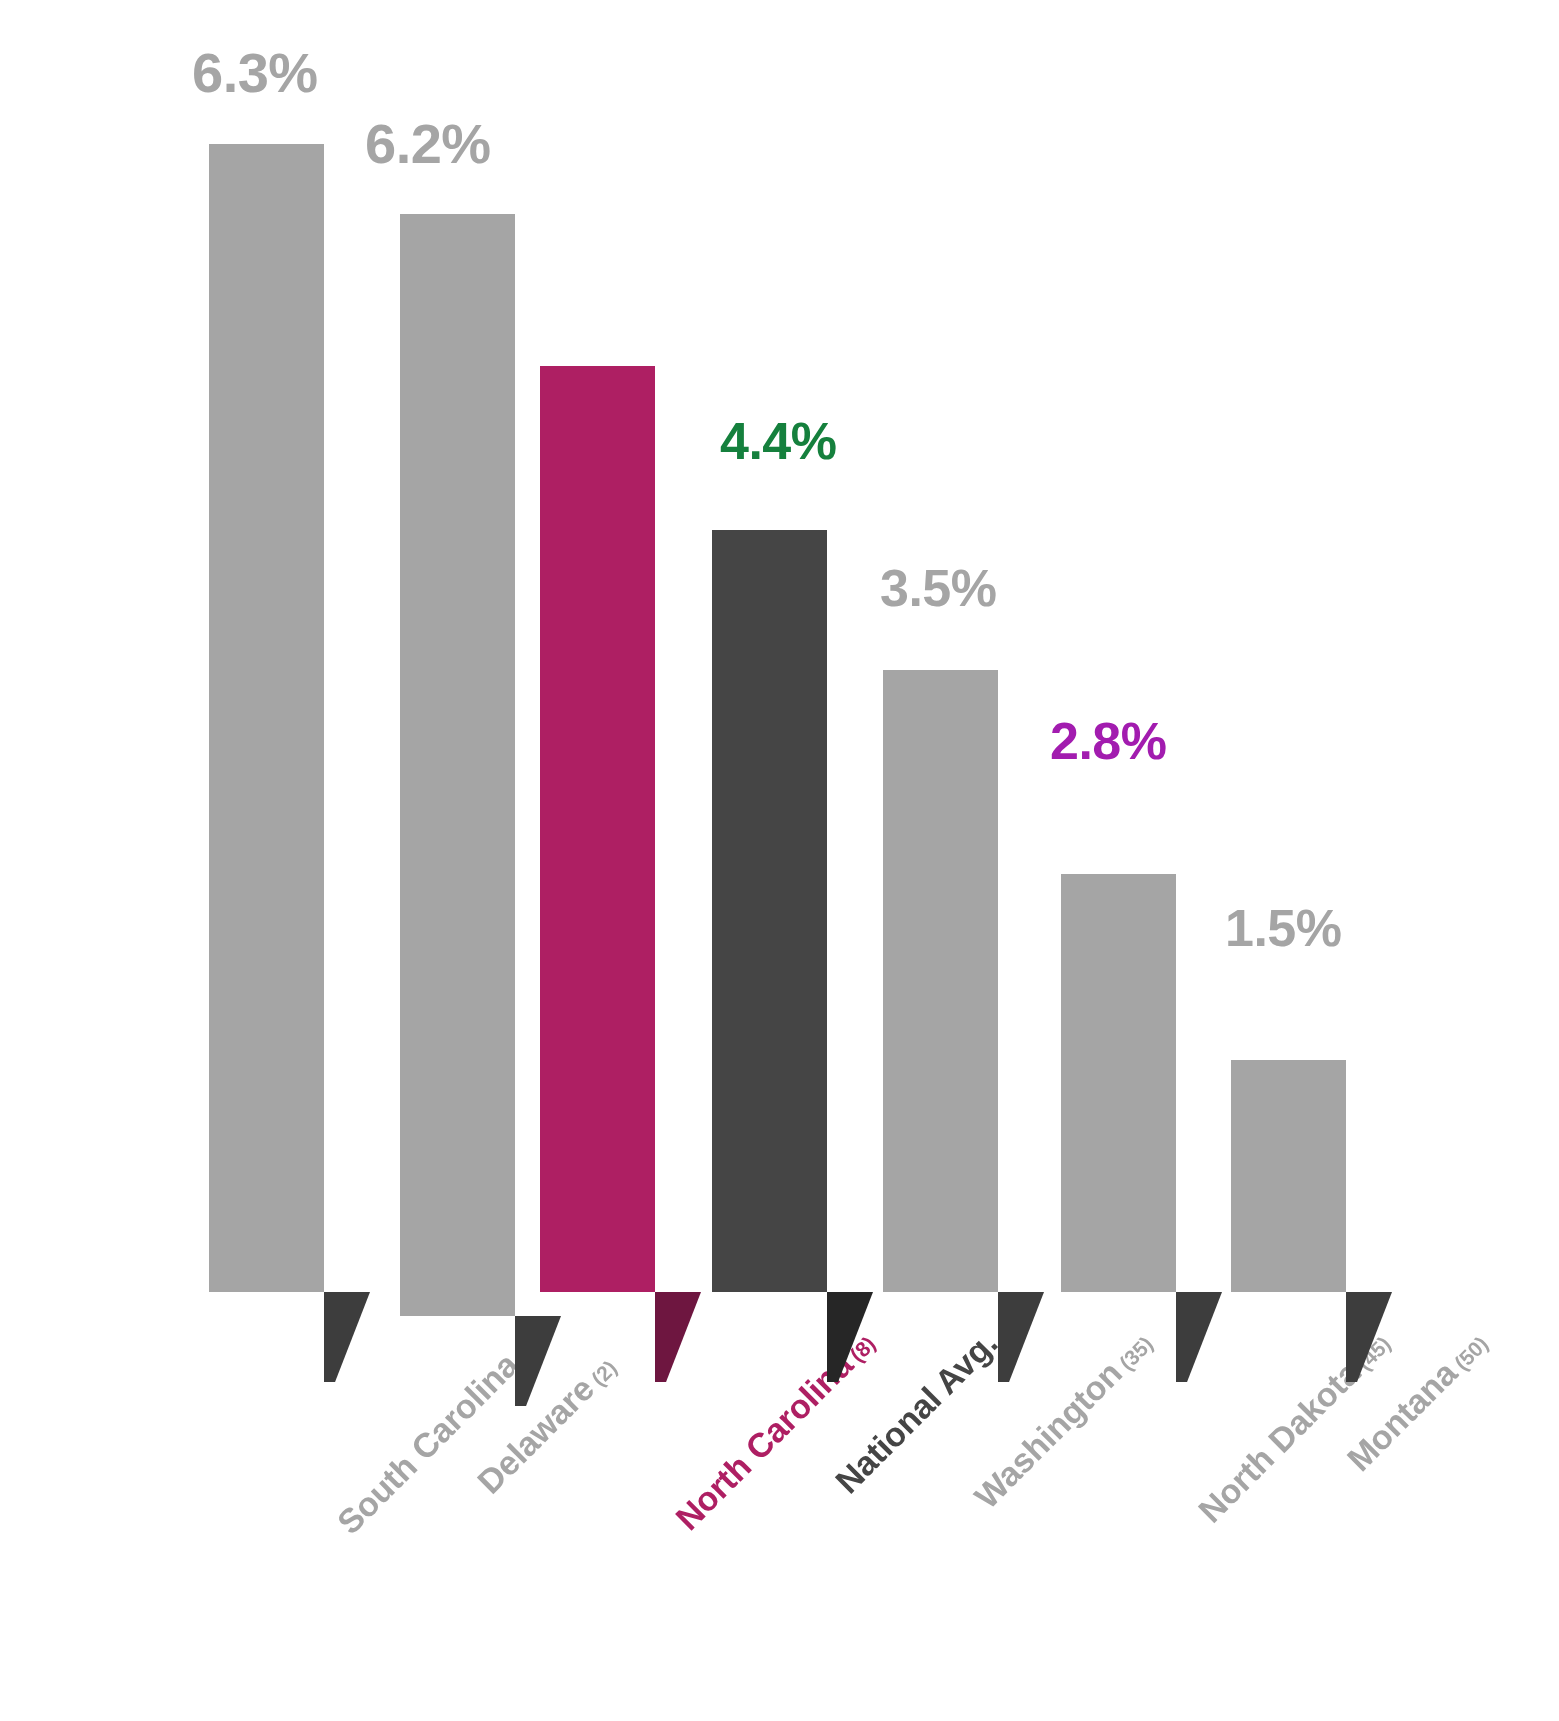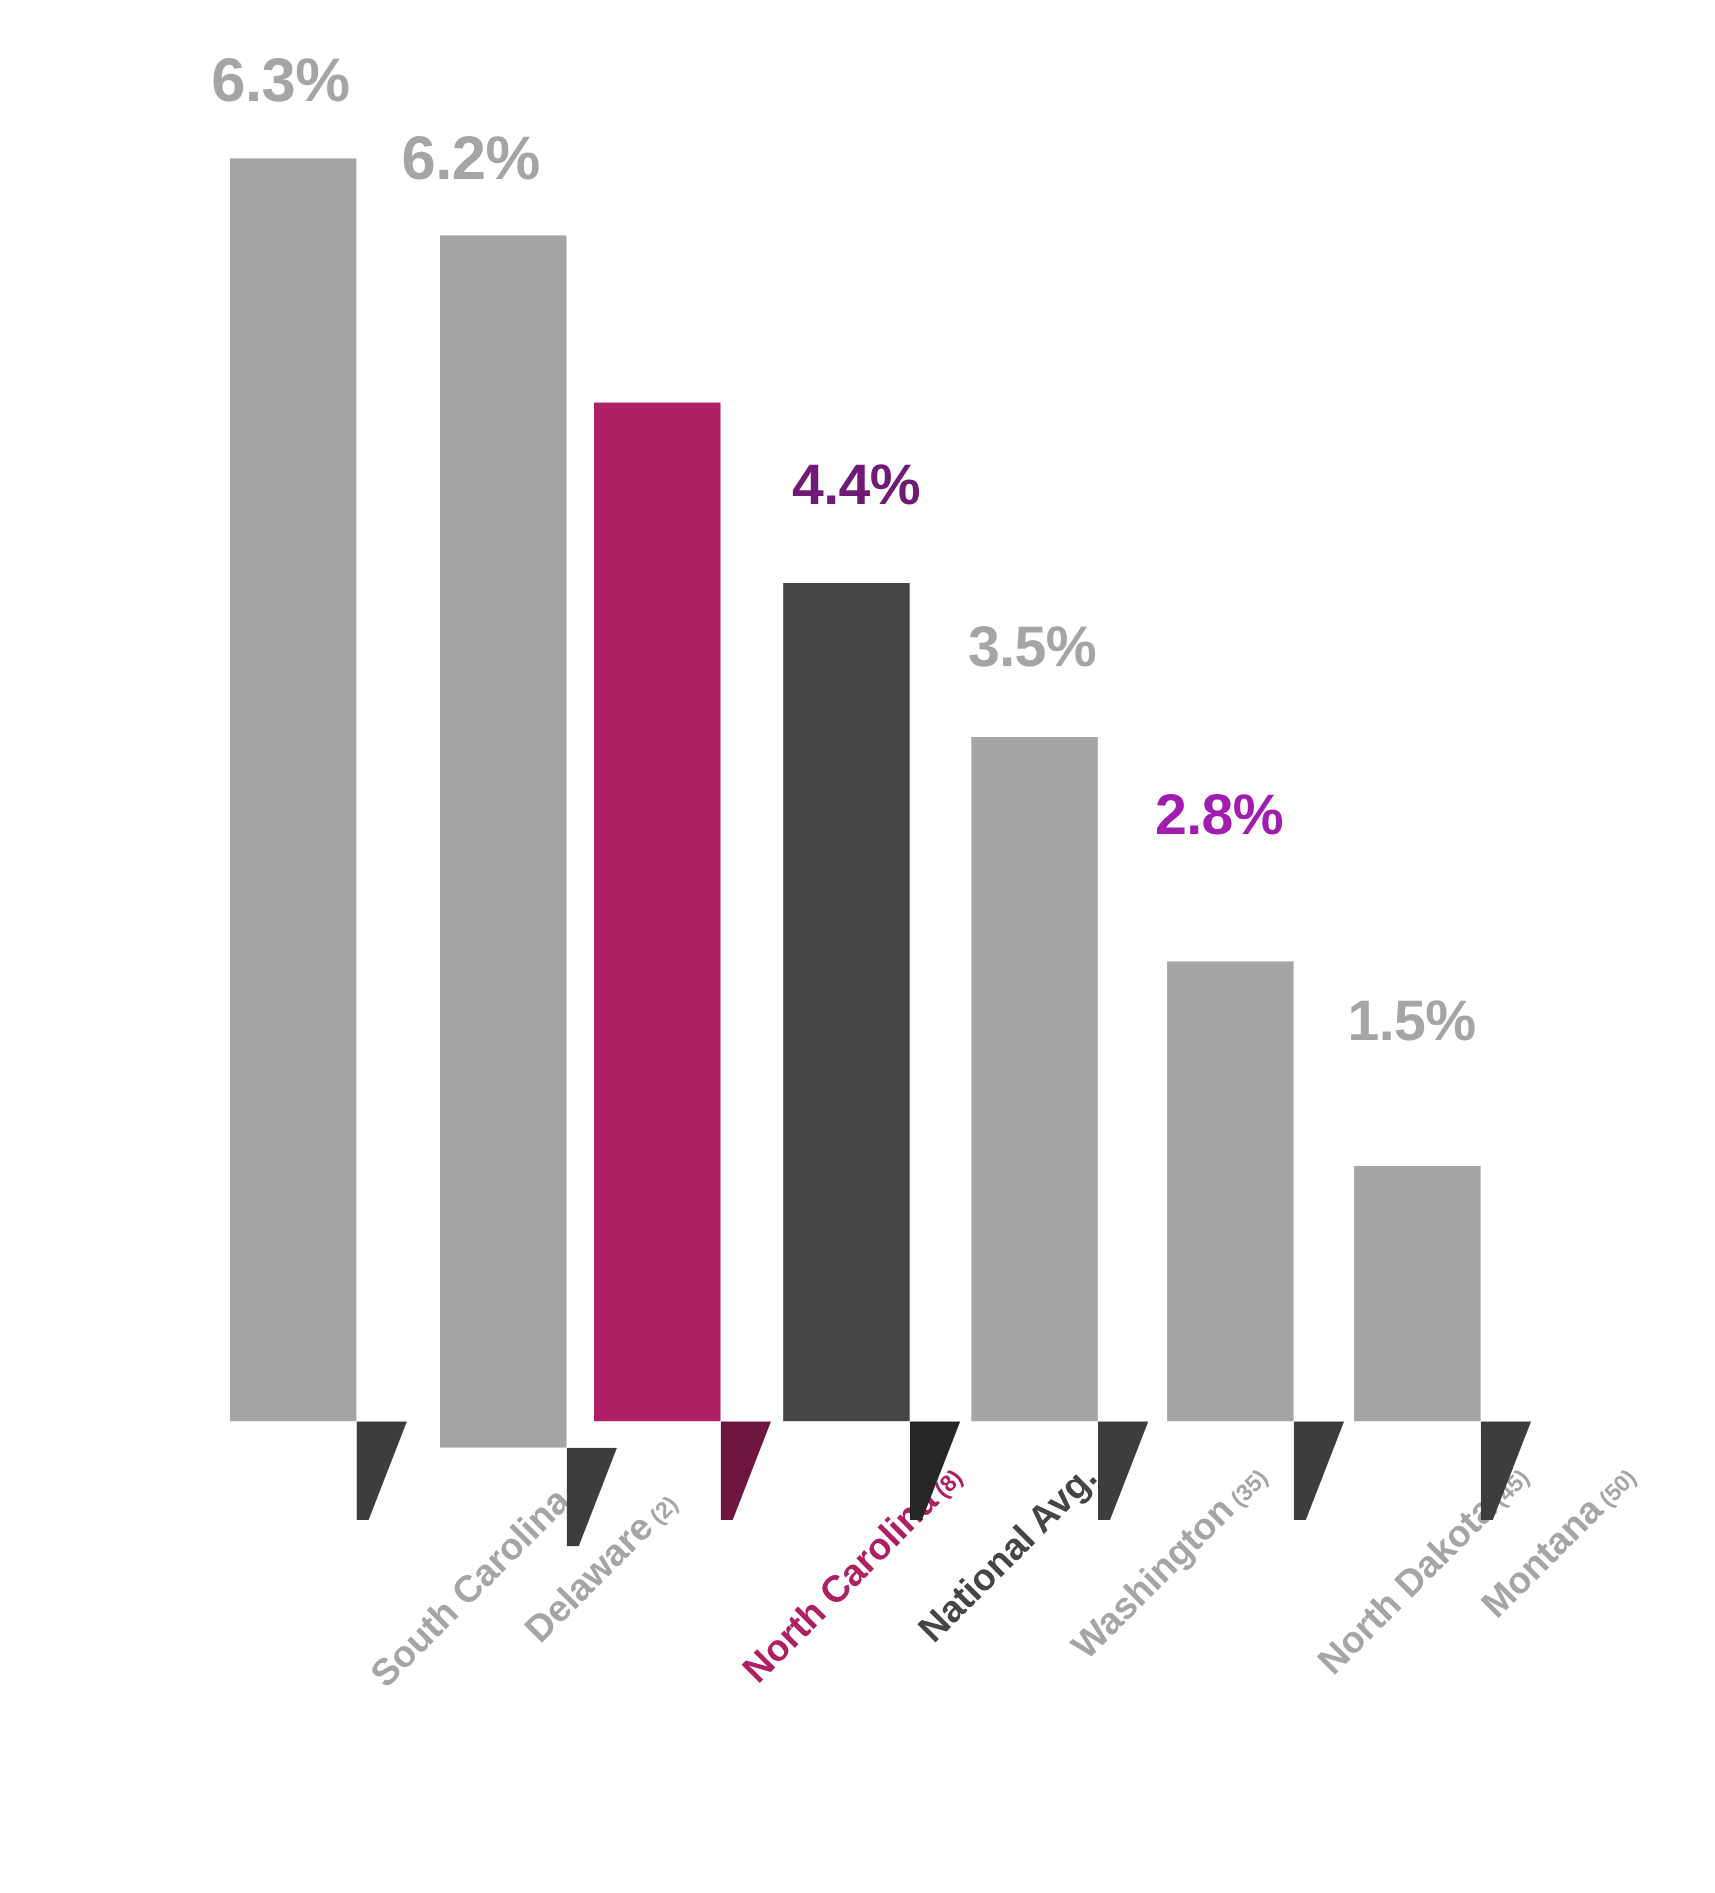--- a/index.html
+++ b/index.html
@@ -85,21 +85,21 @@
       <div class="cat-label" style="left: 419px; top: 1325px; font-size: 34px; color: rgb(165, 165, 165);"><span>Delaware</span><span class="rank"> (2)</span></div>
     </div>
     <div class="bar-group" style="left: 0px; top: 0px; width: 1559px; height: 1721px; pointer-events: none;">
       <div class="bar-shadow" style="left: 655px; top: 1292px; background: rgb(110, 22, 64);"></div>
       <div class="bar-col" style="left: 540px; top: 366px; height: 926px; width: 115px; background: rgb(174, 31, 99); pointer-events: auto;"></div>
       <div class="cat-label" style="left: 592px; top: 1325px; font-size: 34px; color: rgb(174, 31, 99);"><span>North Carolina</span><span class="rank"> (8)</span></div>
     </div>
     <div class="bar-group" style="left: 0px; top: 0px; width: 1559px; height: 1721px; pointer-events: none;">
       <div class="bar-shadow" style="left: 827px; top: 1292px; background: rgb(38, 38, 38);"></div>
       <div class="bar-col" style="left: 712px; top: 530px; height: 762px; width: 115px; background: rgb(69, 69, 69); pointer-events: auto;"></div>
-      <div class="value-label" style="left: 720px; top: 415px; font-size: 52px; color: #701a75;">4.4%</div>
+      <div class="value-label" style="left: 720px; top: 415px; font-size: 52px; color: #15803d;">4.4%</div>
       <div class="cat-label" style="left: 767px; top: 1325px; font-size: 34px; color: rgb(69, 69, 69);"><span>National Avg.</span></div>
     </div>
     <div class="bar-group" style="left: 0px; top: 0px; width: 1559px; height: 1721px; pointer-events: none;">
       <div class="bar-shadow" style="left: 998px; top: 1292px; background: rgb(61, 61, 61);"></div>
       <div class="bar-col" style="left: 883px; top: 670px; height: 622px; width: 115px; background: rgb(165, 165, 165); pointer-events: auto;"></div>
       <div class="value-label" style="left: 880px; top: 562px; font-size: 52px; color: rgb(165, 165, 165);">3.5%</div>
       <div class="cat-label" style="left: 900px; top: 1325px; font-size: 34px; color: rgb(165, 165, 165);"><span>Washington</span><span class="rank"> (35)</span></div>
     </div>
     <div class="bar-group" style="left: 0px; top: 0px; width: 1559px; height: 1721px; pointer-events: none;">
       <div class="bar-shadow" style="left: 1176px; top: 1292px; background: rgb(61, 61, 61);"></div>

